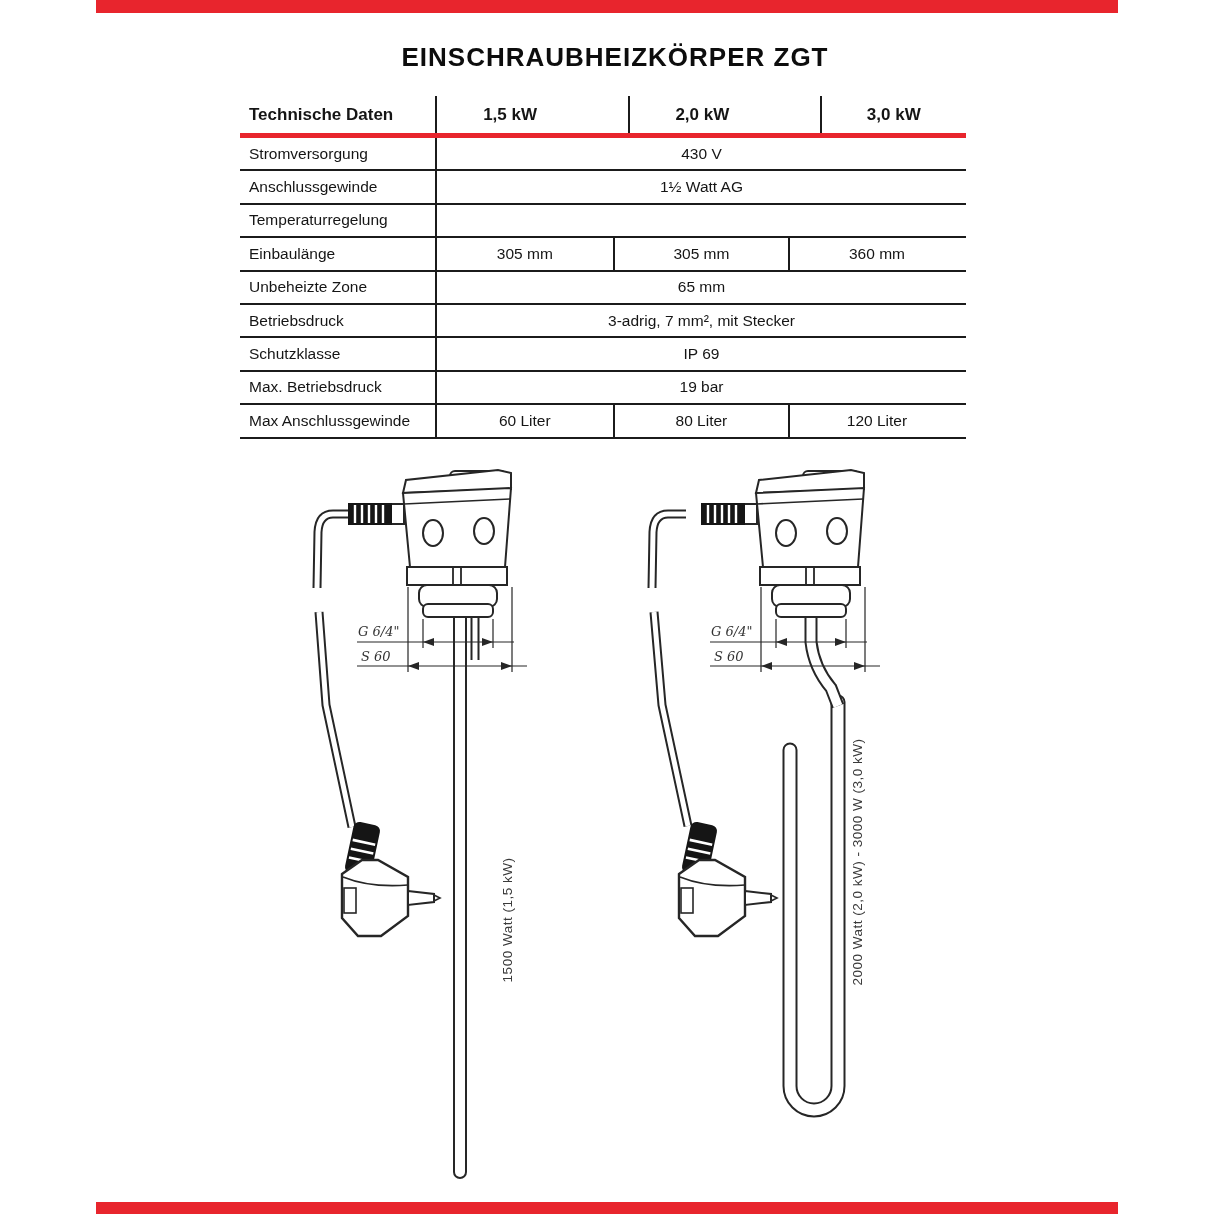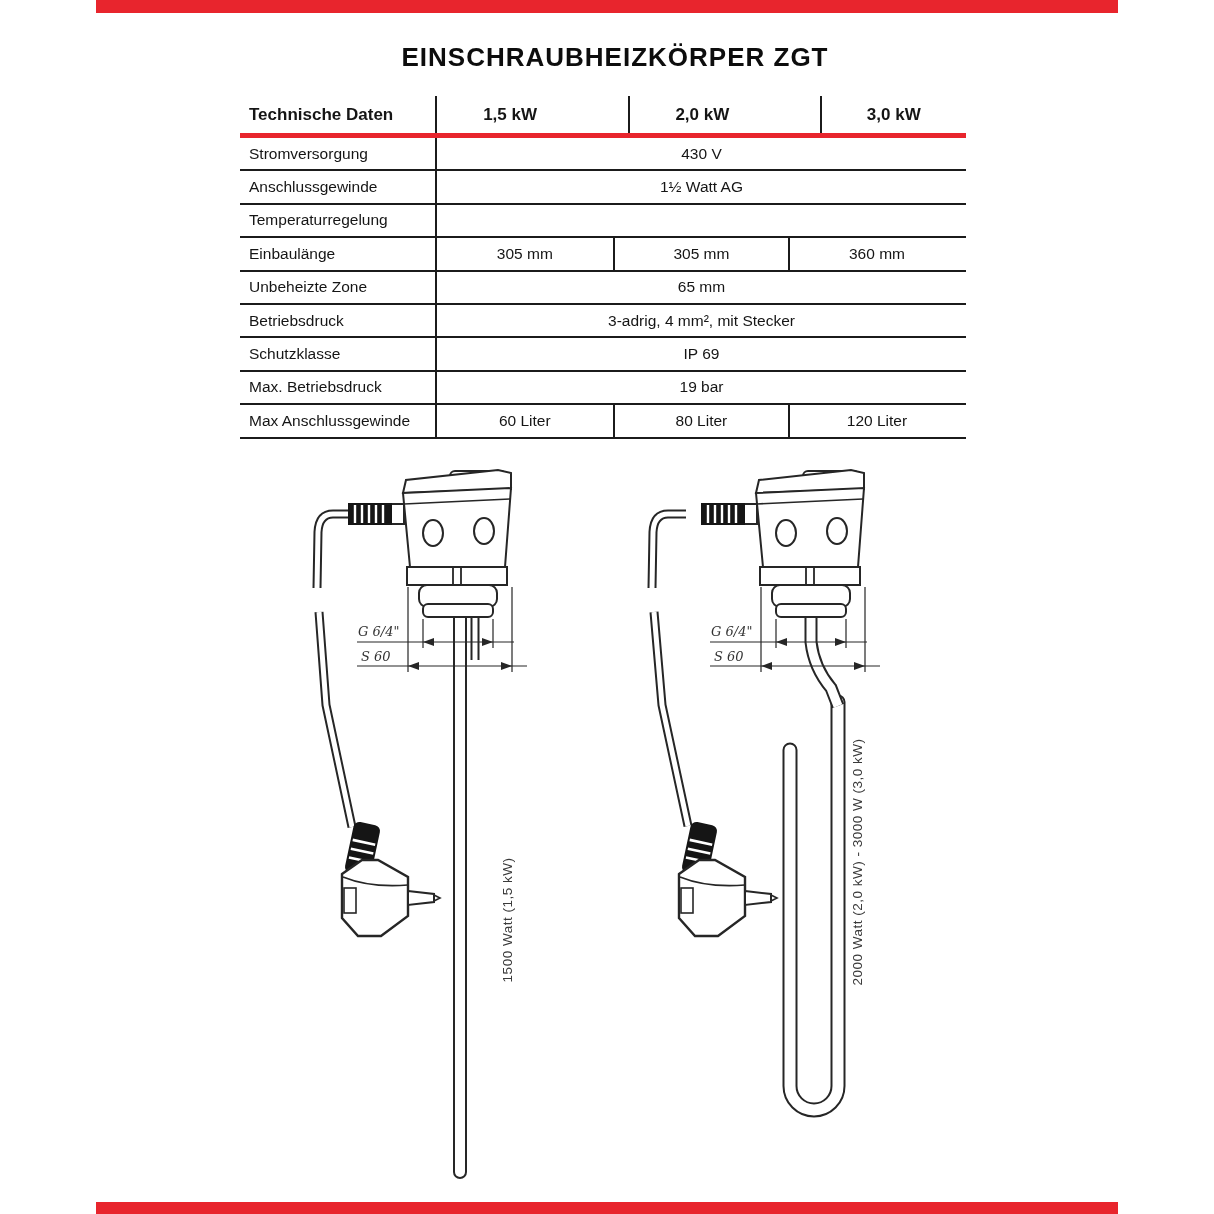--- a/index.html
+++ b/index.html
@@ -72,21 +72,21 @@
     <div class="t-cell">305 mm</div>
     <div class="t-cell">305 mm</div>
     <div class="t-cell">360 mm</div>
   </div>
   <div class="t-row">
     <div class="t-label">Unbeheizte Zone</div>
     <div class="t-span">65 mm</div>
   </div>
   <div class="t-row">
     <div class="t-label">Betriebsdruck</div>
-    <div class="t-span">3-adrig, 4 mm², mit Stecker</div>
+    <div class="t-span">3-adrig, 7 mm², mit Stecker</div>
   </div>
   <div class="t-row">
     <div class="t-label">Schutzklasse</div>
     <div class="t-span">IP 69</div>
   </div>
   <div class="t-row">
     <div class="t-label">Max. Betriebsdruck</div>
     <div class="t-span">19 bar</div>
   </div>
   <div class="t-row">

